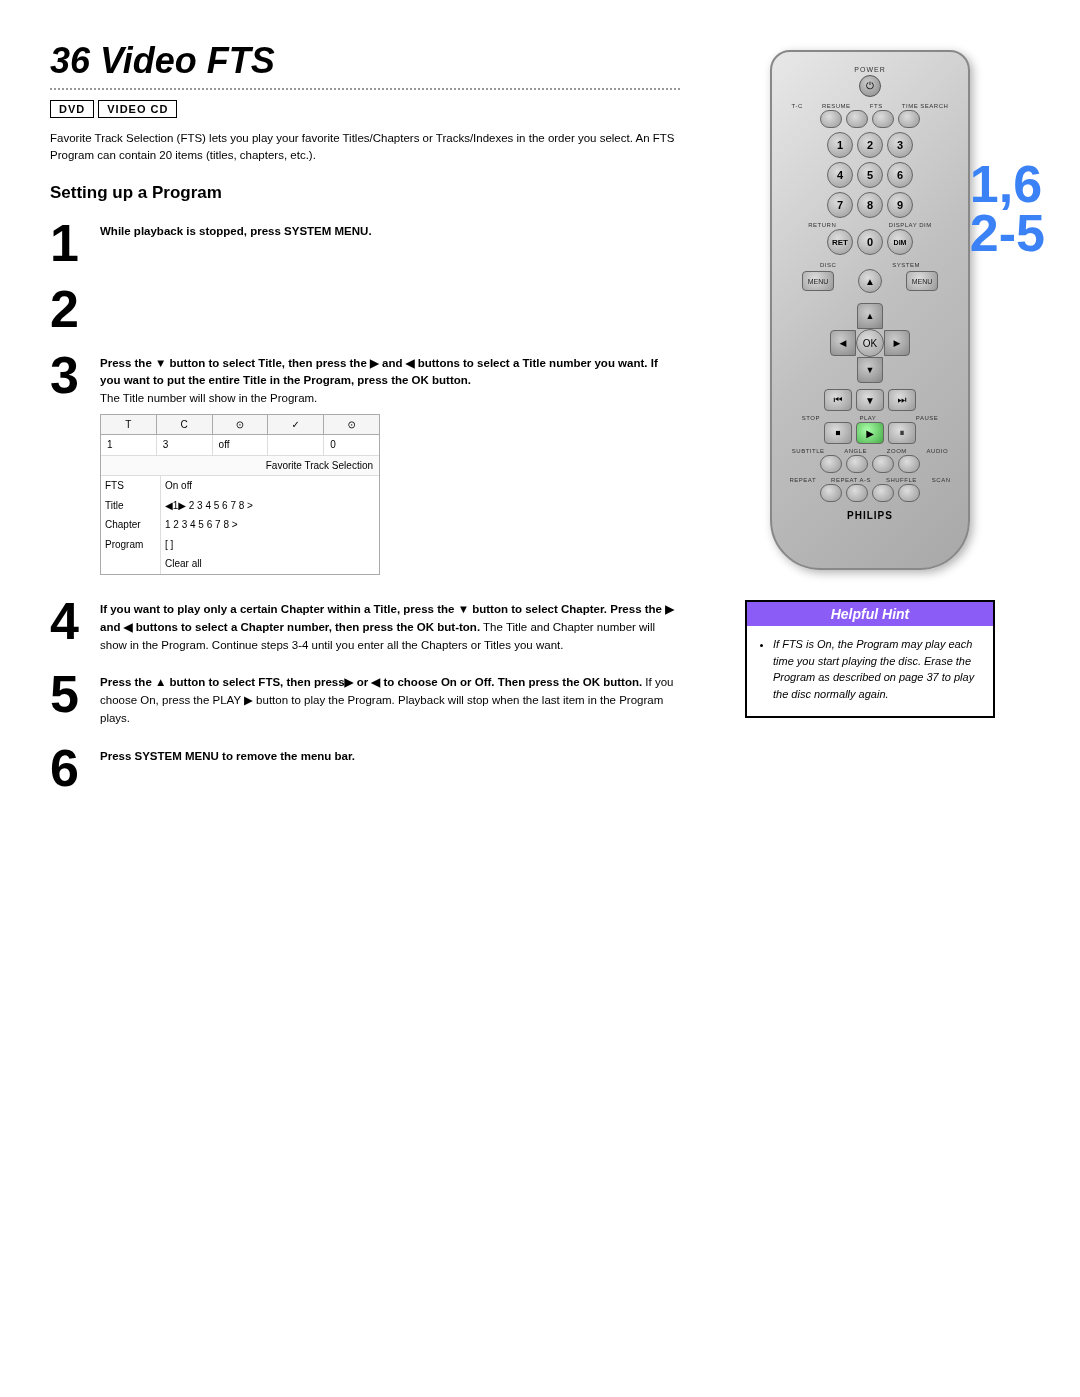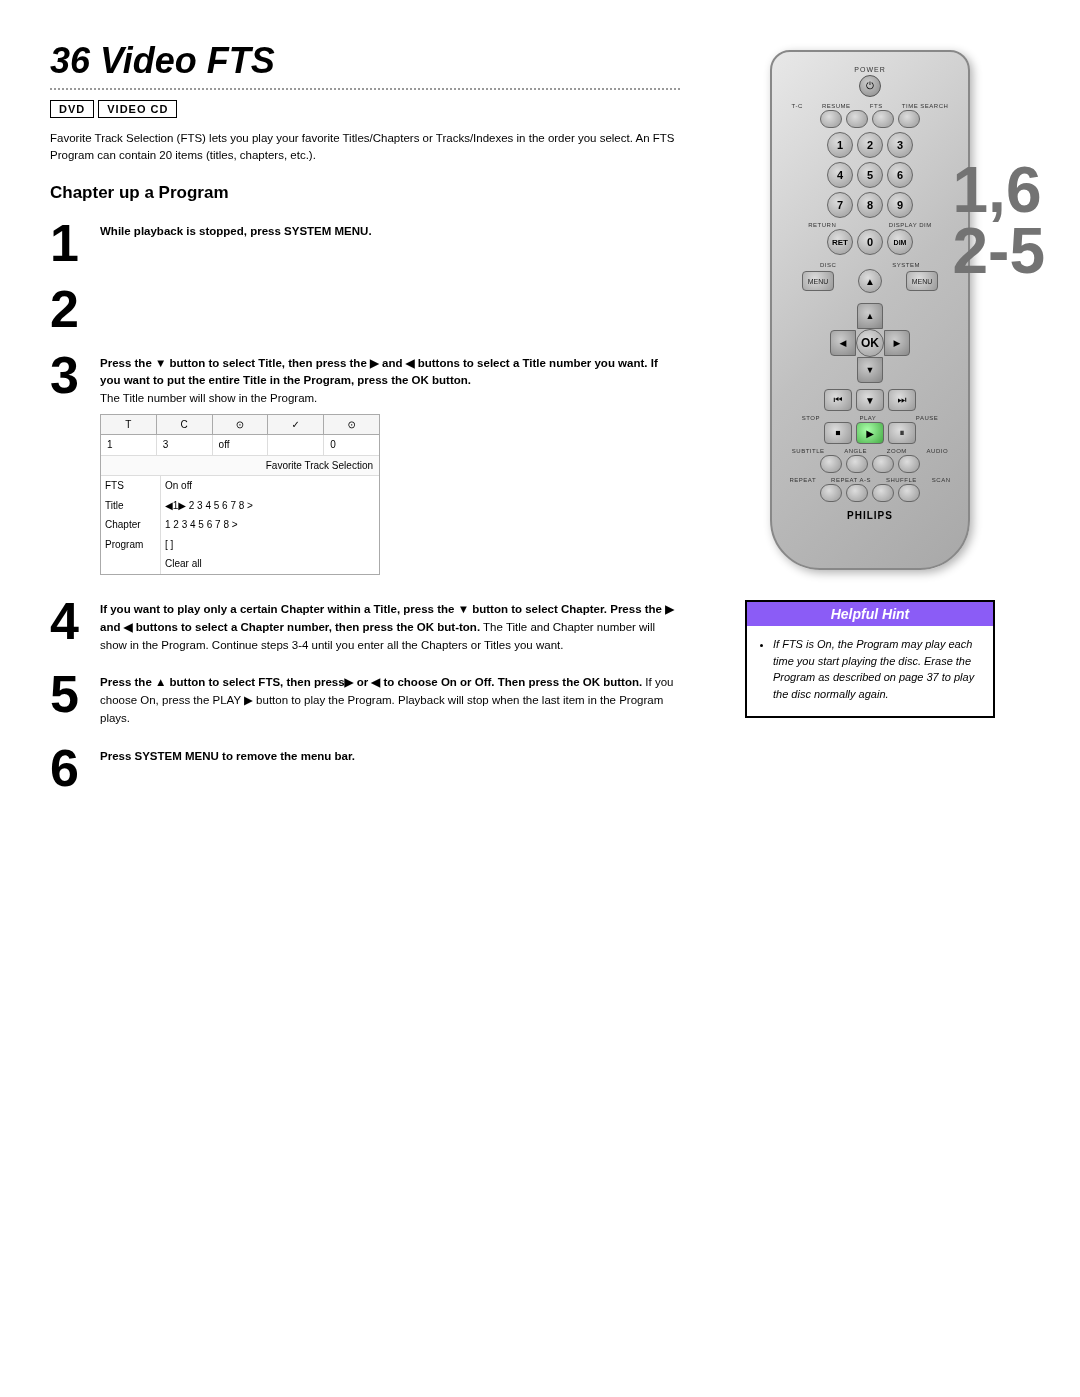--- a/index.html
+++ b/index.html
@@ -273,22 +273,22 @@
       left: 50%;
       transform: translate(-50%, -50%);
       width: 28px;
       height: 28px;
       border-radius: 50%;
       background: radial-gradient(circle at 40% 35%, #ddd, #999);
       border: 1.5px solid #666;
       display: flex;
       align-items: center;
       justify-content: center;
-      font-size: 12px;
-      font-weight: bold;
+      font-size: 10px;
+      font-weight: normal;
       z-index: 2;
     }
     .nav-up, .nav-down, .nav-left, .nav-right {
       position: absolute;
       width: 26px;
       height: 26px;
       background: radial-gradient(circle at 40% 35%, #ccc, #888);
       border: 1px solid #666;
       display: flex;
       align-items: center;
@@ -359,21 +359,21 @@
     <div class="page-title">36  Video FTS</div>
     <hr class="dotted-line">
 
     <div class="badges">
       <div class="badge">DVD</div>
       <div class="badge">VIDEO CD</div>
     </div>
 
     <div class="intro-text">Favorite Track Selection (FTS) lets you play your favorite Titles/Chapters or Tracks/Indexes in the order you select. An FTS Program can contain 20 items (titles, chapters, etc.).</div>
 
-    <div class="section-heading">Chapter up a Program</div>
+    <div class="section-heading">Setting up a Program</div>
 
     <div class="step">
       <div class="step-number">1</div>
       <div class="step-content">
         <b>While playback is stopped, press SYSTEM MENU.</b>
       </div>
     </div>
 
     <div class="step">
       <div class="step-number">2</div>
@@ -559,21 +559,21 @@
         <div class="remote-row">
           <div class="remote-btn-sm"></div>
           <div class="remote-btn-sm"></div>
           <div class="remote-btn-sm"></div>
           <div class="remote-btn-sm"></div>
         </div>
 
         <div class="remote-philips">PHILIPS</div>
       </div>
 
-      <div style="position:absolute; right:-75px; top:110px; font-size:64px; font-weight:bold; color:#737373; line-height:0.95;">
+      <div style="position:absolute; right:-75px; top:110px; font-size:52px; font-weight:bold; color:#3b82f6; line-height:0.95;">
         <div>1,6</div>
         <div>2-5</div>
       </div>
     </div>
 
     <div class="helpful-hint">
       <div class="helpful-hint-title">Helpful Hint</div>
       <div class="helpful-hint-content">
         <ul>
           <li>If FTS is On, the Program may play each time you start playing the disc. Erase the Program as described on page 37 to play the disc normally again.</li>

